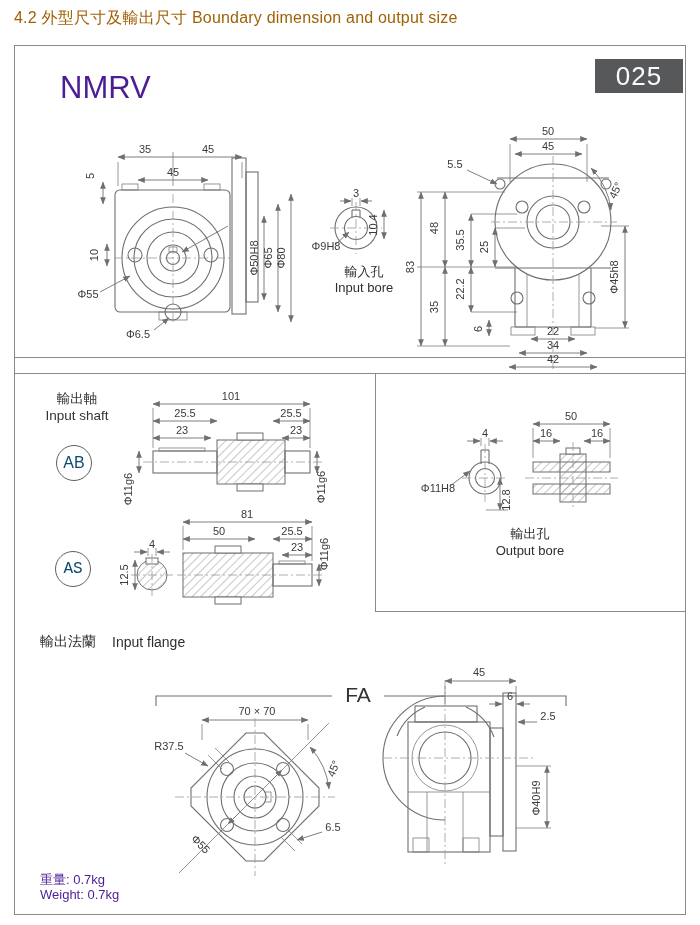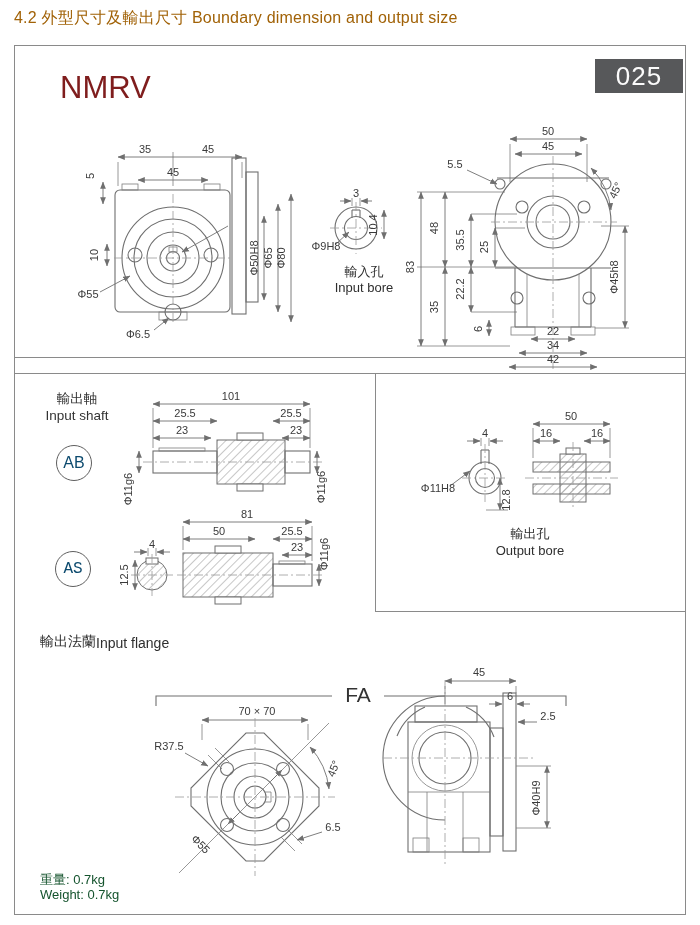--- a/index.html
+++ b/index.html
@@ -2,29 +2,29 @@
 <html><head>
 <meta charset="utf-8">
 <style>
   html,body{margin:0;padding:0;background:#ffffff;}
   body{position:relative;width:700px;height:925px;font-family:"Liberation Sans",sans-serif;color:#222;}
   .abs{position:absolute;}
   #page-title{left:14px;top:8px;font-size:16px;color:#a16207;letter-spacing:.2px;}
   #sheet-box{left:14px;top:45px;width:670px;height:868px;border:1.5px solid #8a8a8a;background:#fff;}
   .hline{height:0;border-top:1.5px solid #8a8a8a;}
   .vline{width:0;border-left:1.5px solid #8a8a8a;}
-  #model-name{left:60px;top:70px;font-size:31px;color:#7f1d1d;text-align:center;}
+  #model-name{left:60px;top:70px;font-size:31px;color:#4c1d95;text-align:center;}
   #size-badge{left:595px;top:59px;width:88px;height:34px;background:#57585a;color:#fbfbfb;
     font-size:26px;display:flex;align-items:center;justify-content:center;letter-spacing:1px;}
   .circ-tag{width:34px;height:34px;border:1.6px solid #5f5f5f;border-radius:50%;
     display:flex;align-items:center;justify-content:center;font-size:16px;color:#0c4a6e;background:#fff;text-align:center;}
   .sec-label{font-size:13.5px;color:#333;text-align:center;line-height:17px;}
-  .row{display:flex;gap:0;align-items:flex-end;}
+  .row{display:flex;gap:16px;align-items:center;}
   #flange-heading{left:40px;top:633px;font-size:14px;color:#2e2e2e;}
-  #weight-note{left:40px;top:872px;font-size:13px;color:#14532d;line-height:15px;}
+  #weight-note{left:40px;top:872px;font-size:13px;color:#4c1d95;line-height:15px;}
   svg{position:absolute;overflow:visible;}
   .ln{stroke:#6f6f6f;stroke-width:1.1;fill:none;}
   .thin{stroke:#7d7d7d;stroke-width:.8;fill:none;}
   .cl{stroke:#9a9a9a;stroke-width:.8;fill:none;stroke-dasharray:9 3 2 3;}
   .dim{stroke:#6f6f6f;stroke-width:.9;fill:none;marker-start:url(#ar);marker-end:url(#ar);}
   .ld{stroke:#6f6f6f;stroke-width:.9;fill:none;marker-end:url(#ar);}
   .dt{font-family:"Liberation Sans",sans-serif;font-size:11px;fill:#3a3a3a;text-anchor:middle;}
   .lbl{font-family:"Liberation Sans",sans-serif;font-size:13px;fill:#2e2e2e;text-anchor:middle;}
   .hat{fill:url(#hp);stroke:#6f6f6f;stroke-width:1;}
   .wh{fill:#ffffff;stroke:#6f6f6f;stroke-width:1;}

